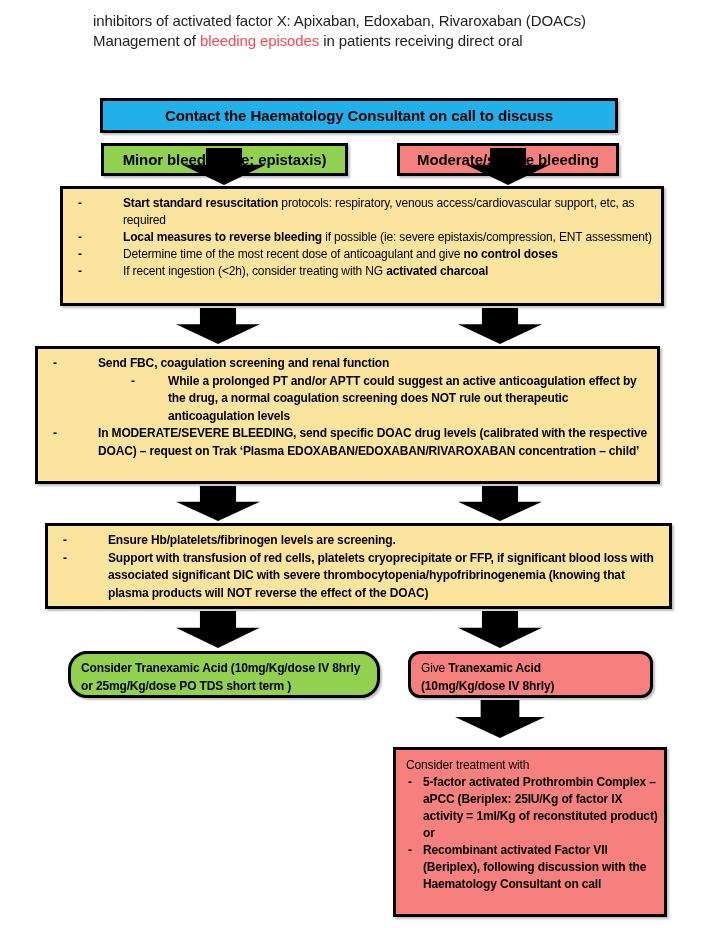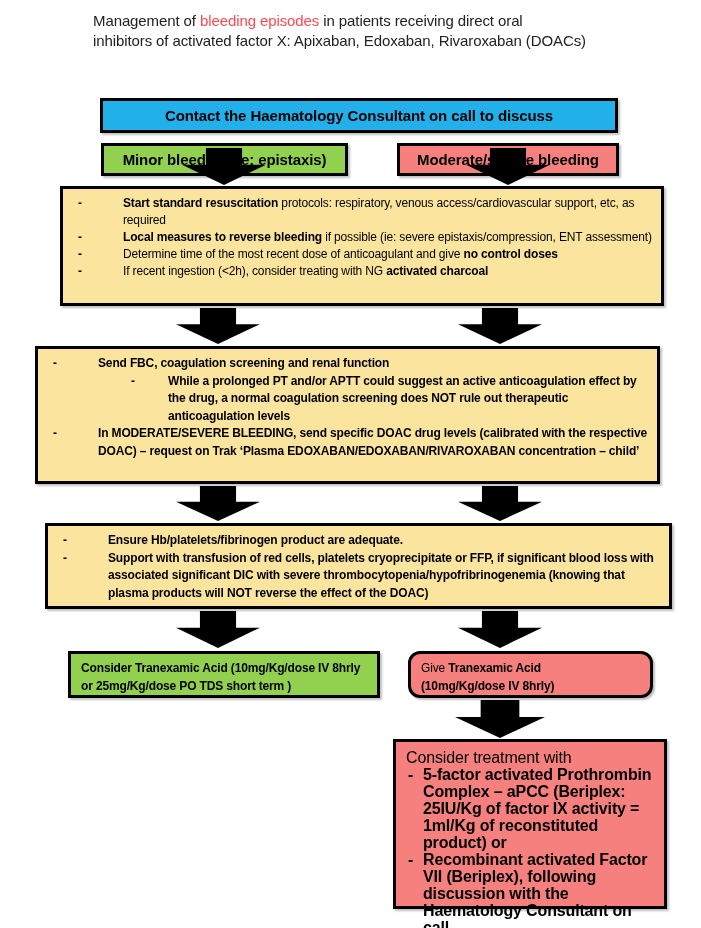--- a/index.html
+++ b/index.html
@@ -27,31 +27,31 @@
   .bullet .dash{flex:0 0 52px;box-sizing:border-box;padding-left:7px;font-weight:700;}
   .bullet .btext{flex:1 1 auto;}
   .bullet.l2{margin-left:78px;}
   .bullet.l2 .dash{flex:0 0 44px;}
   .b{font-weight:700;}
   .arrow{position:absolute;background:#000;
     clip-path:polygon(28.5% 0,71.5% 0,71.5% 45%,100% 45%,50% 100%,0 45%,28.5% 45%);
   }
   .treat-box{font-size:12px;line-height:17.5px;letter-spacing:-0.15px;padding:6px 10px;}
   .prelines{white-space:pre-line;}
-  .final-box{font-size:16px;line-height:17px;letter-spacing:-0.15px;padding:7px 4px 4px 10px;}
+  .final-box{font-size:12px;line-height:17px;letter-spacing:-0.15px;padding:7px 4px 4px 10px;margin-top:8px;}
   .final-box .bullet .dash{flex:0 0 17px;padding-left:2px;}
 </style>
 </head>
 <body>
 
 <div class="page">
 
   <div class="title">
+    <div>inhibitors of activated factor X: Apixaban, Edoxaban, Rivaroxaban (DOACs)</div>
     <div><span>Management of </span><span style="color: rgb(251, 75, 80);">bleeding episodes</span><span> in patients receiving direct oral</span></div>
-    <div>inhibitors of activated factor X: Apixaban, Edoxaban, Rivaroxaban (DOACs)</div>
   </div>
 
   <div class="box label-box" style="left: 100px; top: 69px; width: 518px; height: 35px; background-color: rgb(34, 176, 234);">
     <span>Contact the Haematology Consultant on call to discuss</span>
   </div>
 
   <div class="box label-box" style="left: 101px; top: 114px; width: 247px; height: 33px; background-color: rgb(146, 208, 80);">
     <span>Minor bleeding (ie: epistaxis)</span>
   </div>
 
@@ -98,32 +98,32 @@
       <div class="btext"><span class="b">In MODERATE/SEVERE BLEEDING, send specific DOAC drug levels (calibrated with the respective DOAC) – request on Trak ‘Plasma EDOXABAN/EDOXABAN/RIVAROXABAN concentration – child’</span></div>
     </div>
   </div>
 
   <div class="arrow" style="left:176px;top:486px;width:84px;height:35px;"></div>
   <div class="arrow" style="left:458px;top:486px;width:84px;height:35px;"></div>
 
   <div class="box body-box" style="left: 45px; top: 523px; width: 627px; height: 86px; line-height: 17.6px; background-color: rgb(251, 228, 157);">
     <div class="bullet">
       <span class="dash">-</span>
-      <div class="btext"><span class="b">Ensure Hb/platelets/fibrinogen product are adequate.</span></div>
+      <div class="btext"><span class="b">Ensure Hb/platelets/fibrinogen levels are screening.</span></div>
     </div>
     <div class="bullet">
       <span class="dash">-</span>
       <div class="btext"><span class="b">Support with transfusion of red cells, platelets cryoprecipitate or FFP, if significant blood loss with associated significant DIC with severe thrombocytopenia/hypofribrinogenemia (knowing that plasma products will NOT reverse the effect of the DOAC)</span></div>
     </div>
   </div>
 
   <div class="arrow" style="left:176px;top:611px;width:84px;height:37px;"></div>
   <div class="arrow" style="left:458px;top:611px;width:84px;height:37px;"></div>
 
-  <div class="box treat-box" style="left: 68px; top: 651px; width: 312px; height: 47px; background-color: rgb(146, 208, 80);">
+  <div class="box treat-box" style="left: 68px; top: 651px; width: 312px; height: 47px; background-color: rgb(146, 208, 80); border-radius: 19px;">
     <div><span class="b">Consider Tranexamic Acid (10mg/Kg/dose IV 8hrly or 25mg/Kg/dose PO TDS short term )</span></div>
   </div>
 
   <div class="box treat-box" style="left: 408px; top: 651px; width: 245px; height: 47px; background-color: rgb(246, 128, 126); border-radius: 12px;">
     <div class="prelines"><span>Give </span><span class="b">Tranexamic Acid</span><span class="b">
 (10mg/Kg/dose IV 8hrly)</span></div>
   </div>
 
   <div class="arrow" style="left:455px;top:700px;width:90px;height:38px;"></div>
 

